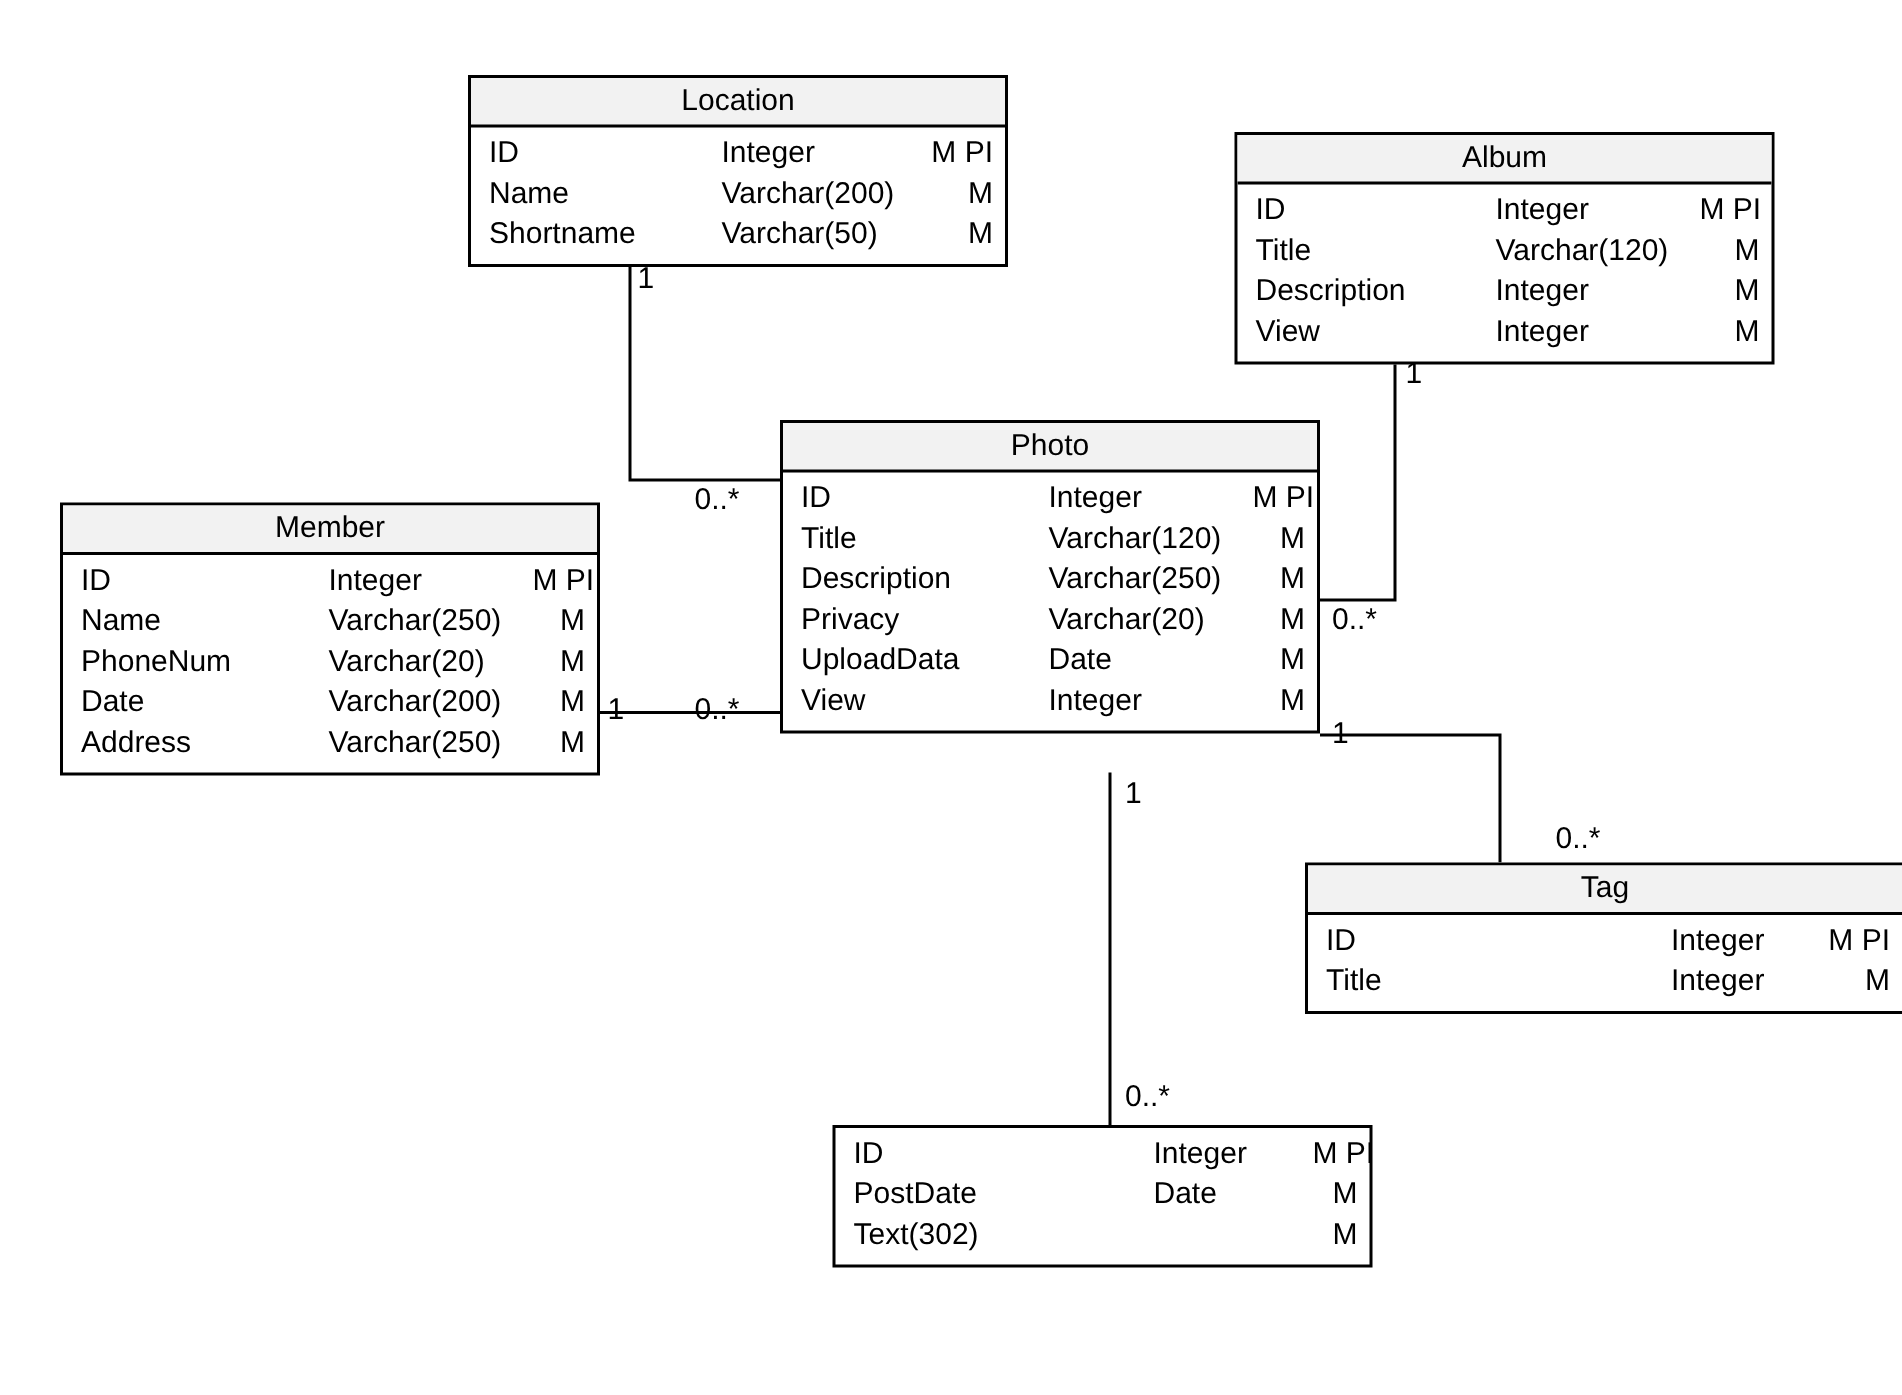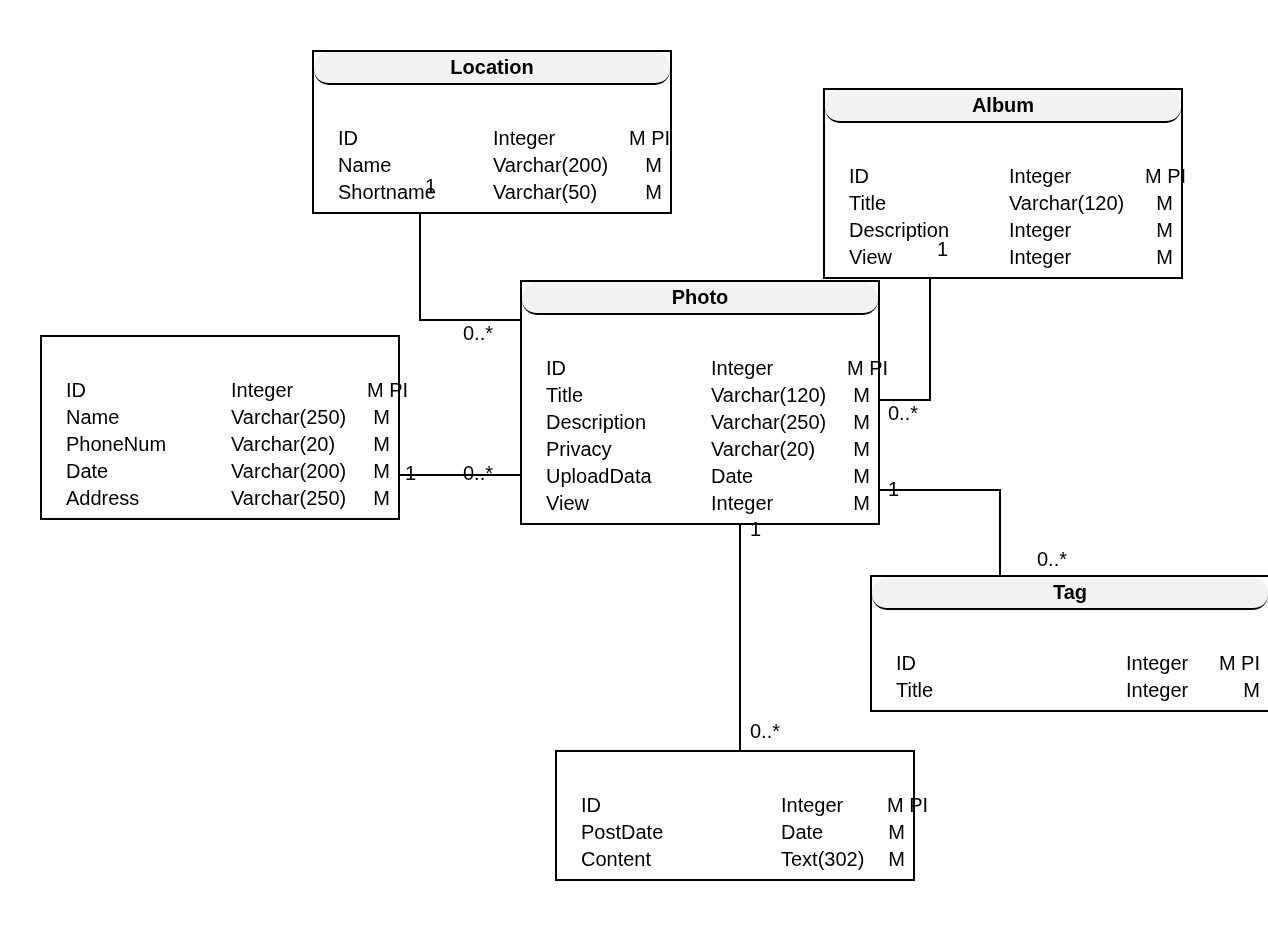--- a/index.html
+++ b/index.html
@@ -20,27 +20,25 @@
   .entity {
     position: absolute;
     border: 2px solid #000;
     background: #fff;
     box-sizing: border-box;
   }
   .entity-header {
     background: #f2f2f2;
     border-bottom: 2px solid #000;
     text-align: center;
-    font-weight: bold;
+    font-weight: normal;
     padding: 4px 6px;
-    border-radius: 15px;
   }
   .entity-body {
-    padding: 4px 8px 6px 24px;
-    margin-top: 36px;
+    padding: 4px 8px 6px 12px;
   }
   .attr-row {
     display: flex;
     line-height: 1.35;
   }
   .attr-name  { flex: 0 0 auto; }
   .attr-type  { flex: 0 0 auto; }
   .attr-flags { flex: 0 0 auto; margin-left: auto; padding-left: 6px; white-space: pre; }
   svg.lines {
     position: absolute;
@@ -112,20 +110,21 @@
         </div>
       <div class="attr-row">
           <span class="attr-name" style="width:160px">View</span>
           <span class="attr-type" style="width:130px">Integer</span>
           <span class="attr-flags">M</span>
         </div>
     </div>
   </div>
 
   <div class="entity" style="left:40px; top:335px; width:360px;">
+    <div class="entity-header">Member</div>
     <div class="entity-body">
       <div class="attr-row">
           <span class="attr-name" style="width:165px">ID</span>
           <span class="attr-type" style="width:130px">Integer</span>
           <span class="attr-flags">M PI</span>
         </div>
       <div class="attr-row">
           <span class="attr-name" style="width:165px">Name</span>
           <span class="attr-type" style="width:130px">Varchar(250)</span>
           <span class="attr-flags">M</span>
@@ -206,21 +205,20 @@
           <span class="attr-name" style="width:200px">ID</span>
           <span class="attr-type" style="width:100px">Integer</span>
           <span class="attr-flags">M PI</span>
         </div>
       <div class="attr-row">
           <span class="attr-name" style="width:200px">PostDate</span>
           <span class="attr-type" style="width:100px">Date</span>
           <span class="attr-flags">M</span>
         </div>
       <div class="attr-row">
-          <span class="attr-name" style="width:200px">Content</span>
           <span class="attr-type" style="width:100px">Text(302)</span>
           <span class="attr-flags">M</span>
         </div>
     </div>
   </div>
 
   <div class="card-label" style="left:425px; top:175px;">1</div>
   <div class="card-label" style="left:463px; top:322px;">0..*</div>
 
   <div class="card-label" style="left:405px; top:462px;">1</div>

